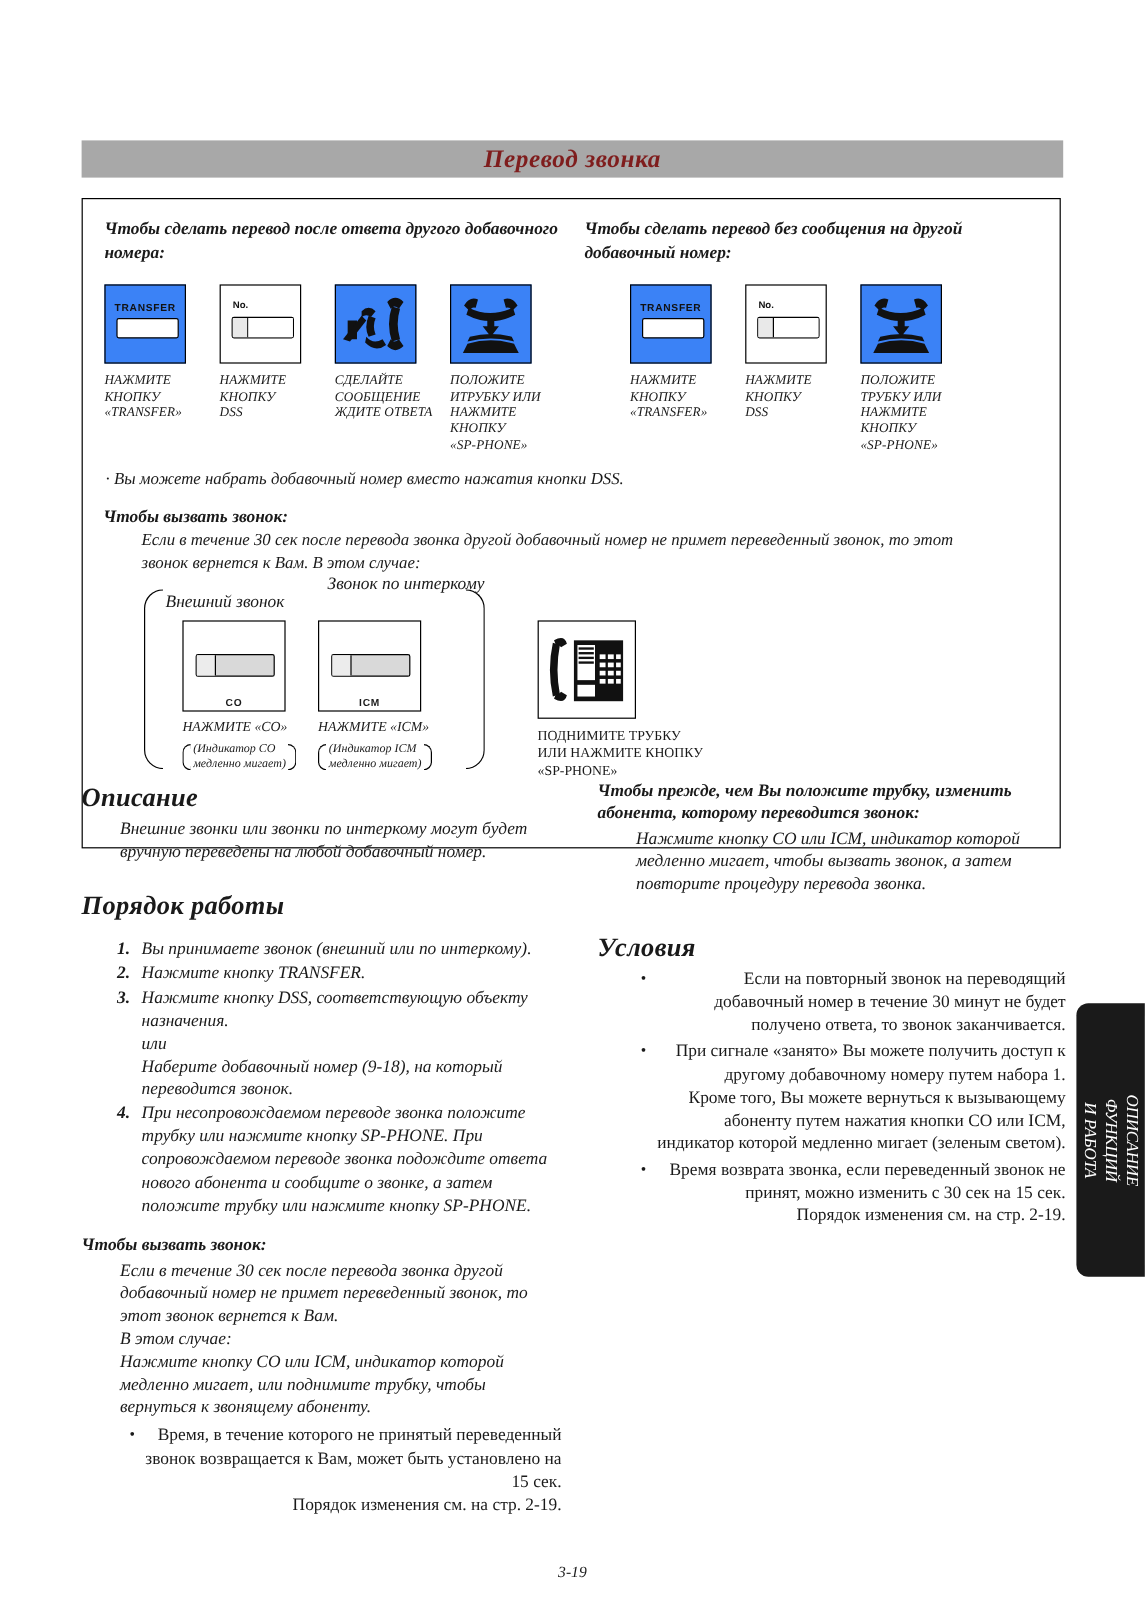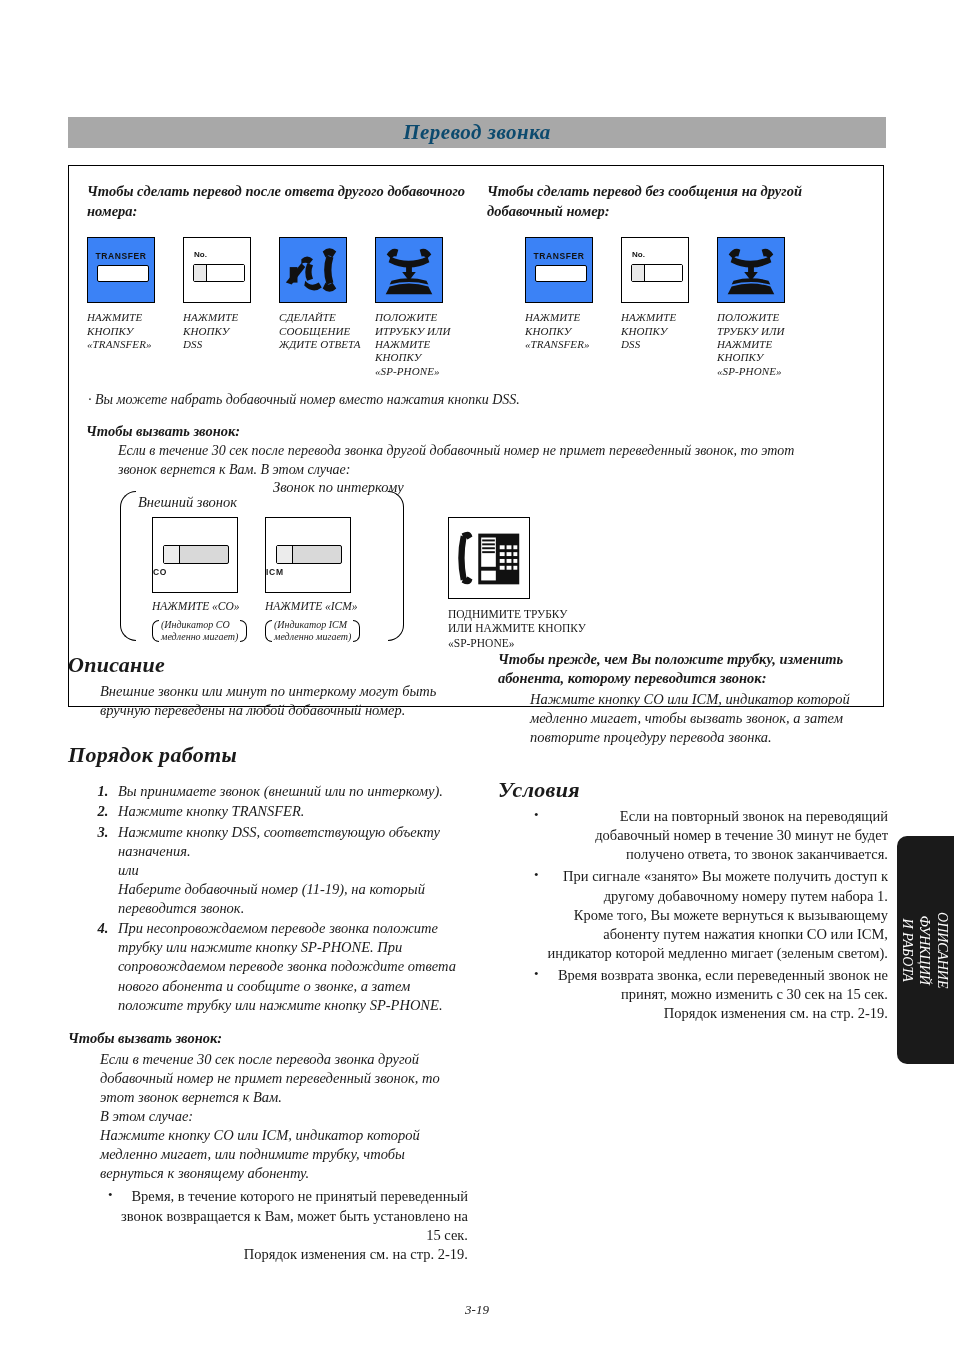--- a/index.html
+++ b/index.html
@@ -26,21 +26,21 @@
     background: #a8a8a8;
     display: flex;
     align-items: center;
     justify-content: center;
   }
   .header-bar .title {
     font-style: italic;
     font-weight: bold;
     font-size: 21px;
     letter-spacing: 0.5px;
-    color: #0c4a6e;
+    color: #7f1d1d;
   }
 
   
   .main-box {
     position: absolute;
     left: 68px;
     top: 165px;
     width: 816px;
     height: 542px;
     border: 1.4px solid #000;
@@ -140,22 +140,22 @@
   
   .co-box {
     width: 86px; height: 76px;
     border: 1.3px solid #000;
     box-sizing: border-box;
     position: relative;
     background: #fff;
   }
   .co-label {
     position: absolute;
-    top: 13px; left: 0; right: 0;
-    text-align: left;
+    top: 26px; left: 0; right: 0;
+    text-align: center;
     font-family: "Liberation Sans", sans-serif;
     font-weight: bold;
     font-size: 8.5px;
     letter-spacing: 0.7px;
     margin-top: 36px;
   }
   .co-key {
     position: absolute;
     top: 27px; left: 10px;
     width: 64px; height: 17px;
@@ -594,29 +594,29 @@
       <rect x="33" y="54" width="15" height="10" fill="#fff"></rect>
     </svg>
   </div>
   <div class="phone-caption">ПОДНИМИТЕ ТРУБКУ
 ИЛИ НАЖМИТЕ КНОПКУ
 «SP-PHONE»</div>
 </div>
 
 <div class="col-left">
   <h2 class="section">Описание</h2>
-  <p class="para">Внешние звонки или минут по интеркому могут быть вручную переведены на любой добавочный номер.</p>
+  <p class="para">Внешние звонки или звонки по интеркому могут будет вручную переведены на любой добавочный номер.</p>
 
   <h2 class="section tight">Порядок работы</h2>
   <ol class="proc">
     <li style="white-space:pre-line">Вы принимаете звонок (внешний или по интеркому).</li>
     <li style="white-space:pre-line">Нажмите кнопку TRANSFER.</li>
     <li style="white-space:pre-line">Нажмите кнопку DSS, соответствующую объекту назначения.
 или
-Наберите добавочный номер (11-19), на который переводится звонок.</li>
+Наберите добавочный номер (9-18), на который переводится звонок.</li>
     <li style="white-space:pre-line">При несопровождаемом переводе звонка положите трубку или нажмите кнопку SP-PHONE. При сопровождаемом переводе звонка подождите ответа нового абонента и сообщите о звонке, а затем положите трубку или нажмите кнопку SP-PHONE.</li>
   </ol>
 
   <div class="subhead">Чтобы вызвать звонок:</div>
   <div class="sub-body">Если в течение 30 сек после перевода звонка другой добавочный номер не примет переведенный звонок, то этот звонок вернется к Вам.
 В этом случае:
 Нажмите кнопку CO или ICM, индикатор которой медленно мигает, или поднимите трубку, чтобы вернуться к звонящему абоненту.</div>
   <ul class="dots">
     <li>Время, в течение которого не принятый переведенный звонок возвращается к Вам, может быть установлено на 15 сек.
 Порядок изменения см. на стр. 2-19.</li>

